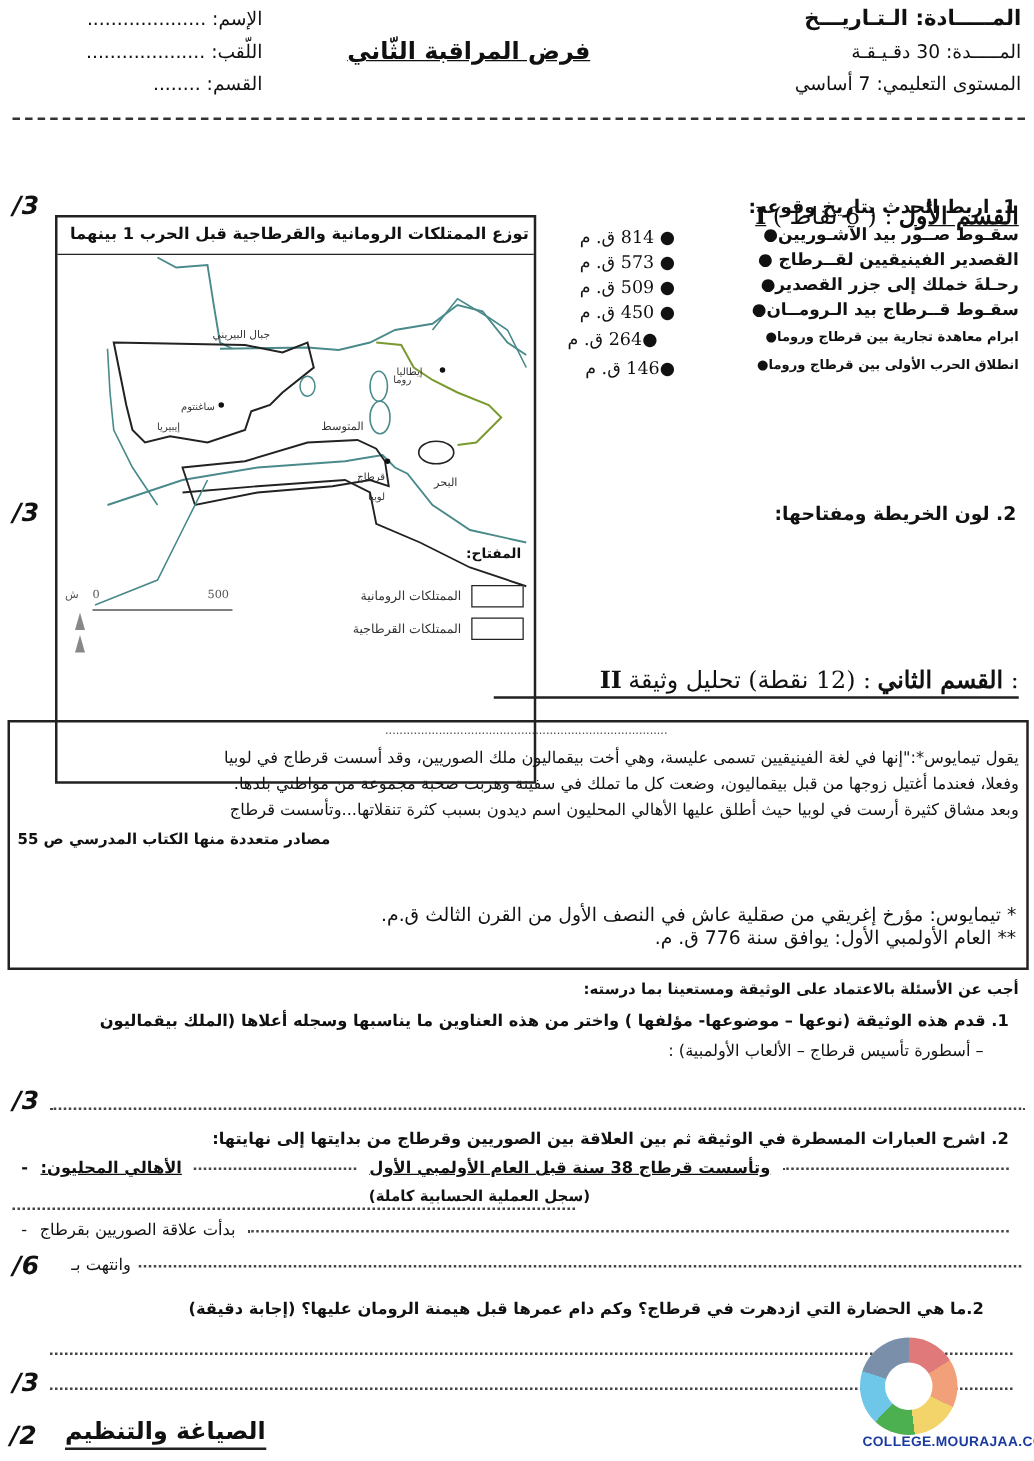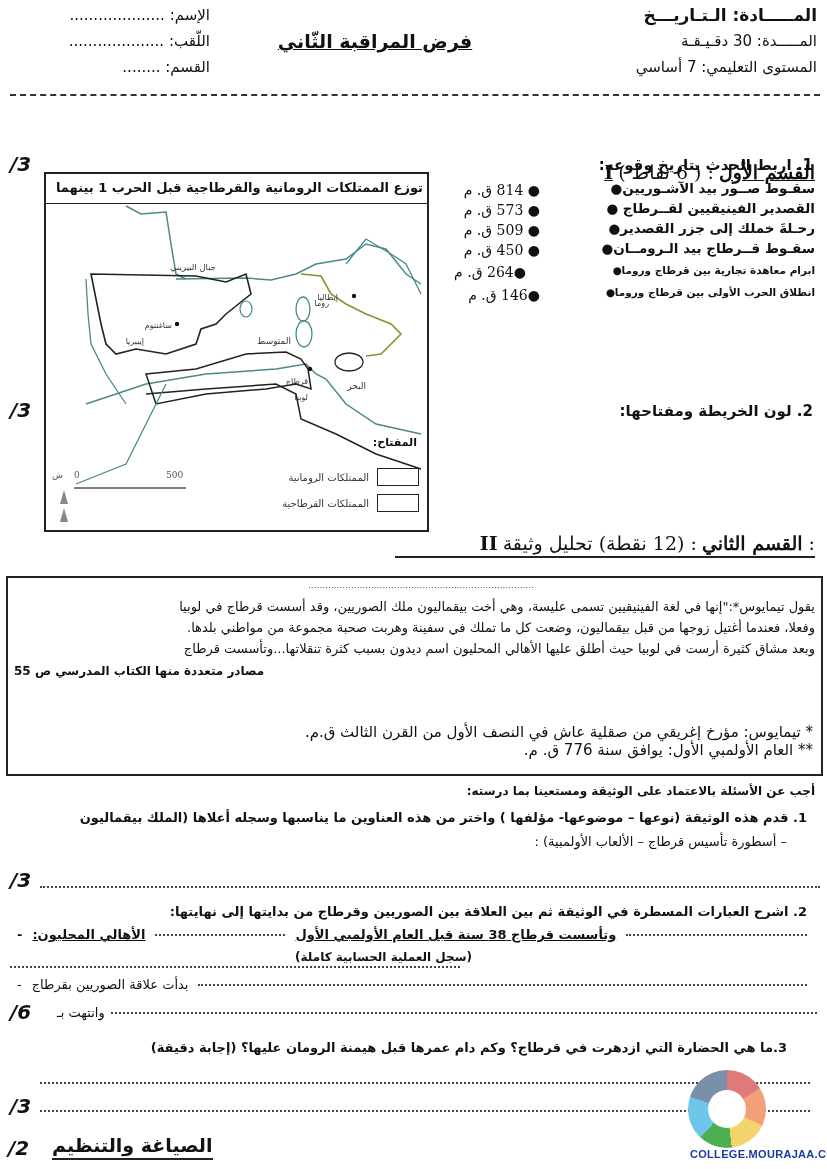--- a/index.html
+++ b/index.html
@@ -11,21 +11,21 @@
     .u { text-decoration: underline; }
     .hdr { font-size: 15px; line-height: 22px; }
     .title { font-size: 19px; font-weight: bold; text-decoration: underline; }
     .sep { left: 10px; top: 94px; width: 810px; border-top: 2px dashed #333; height: 0; }
     .sect { font-family: "DejaVu Serif", serif; font-size: 19px; font-weight: bold; }
     .q { font-size: 14px; font-weight: bold; }
     .ev { font-size: 13.5px; line-height: 20px; font-weight: bold; }
     .ev.small { font-size: 10.5px; }
     .date { font-family: "DejaVu Serif", serif; font-size: 14px; line-height: 20px; }
     .score { font-size: 20px; font-weight: bold; font-style: italic; }
-    .map { left: 44px; top: 172px; width: 385px; height: 360px; border: 2px solid #222; background: #fff; }
+    .map { left: 44px; top: 172px; width: 385px; height: 455px; border: 2px solid #222; background: #fff; }
     .map-title { height: 30px; border-bottom: 1px solid #222; font-size: 13px; font-weight: bold; line-height: 28px; padding-right: 4px; }
     .map svg { position: absolute; left: 0; top: 30px; }
     .legend-box { width: 42px; height: 18px; border: 1.5px solid #222; background: #fff; }
     .doc-box { left: 6px; top: 576px; width: 817px; height: 200px; border: 2px solid #222; }
     .doc-text { font-size: 13px; line-height: 21px; font-weight: normal; }
     .fn { font-size: 15px; line-height: 16px; }
     .dots { border-bottom: 2px dotted #444; height: 0; }
     .ans { font-size: 13px; font-weight: bold; line-height: 18px; }
     .logo-ring { left: 688px; top: 1070px; width: 78px; height: 78px; border-radius: 50%;
       background: conic-gradient(#e07a7a 0 16%, #f2a07a 16% 32%, #f3d46a 32% 48%, #4caf50 48% 62%, #6ec6e8 62% 80%, #7a8faa 80% 100%); }
@@ -169,21 +169,21 @@
   <span>-</span>
   <span>بدأت علاقة الصوريين بقرطاج</span>
   <span class="dots" style="flex:1;"></span>
 </div>
 <div class="abs rtl ans" style="right:10px; top:1004px; width:760px; display:flex; flex-direction:row-reverse; gap:6px; align-items:center; font-weight:normal;">
   <span>وانتهت بـ</span>
   <span class="dots" style="flex:1;"></span>
 </div>
 <div class="abs score" style="left:10px; top:1000px;">/6</div>
 
-<div class="abs rtl q" style="right:40px; top:1040px; width:760px; font-size:13px;">3.ما هي الحضارة التي ازدهرت في قرطاج؟ وكم دام عمرها قبل هيمنة الرومان عليها؟ (إجابة دقيقة)</div>
+<div class="abs rtl q" style="right:40px; top:1040px; width:760px; font-size:13px;">2.ما هي الحضارة التي ازدهرت في قرطاج؟ وكم دام عمرها قبل هيمنة الرومان عليها؟ (إجابة دقيقة)</div>
 <div class="abs dots" style="left:40px; top:1082px; width:770px;"></div>
 <div class="abs dots" style="left:40px; top:1110px; width:770px;"></div>
 <div class="abs score" style="left:10px; top:1094px;">/3</div>
 
 <div class="abs score" style="left:8px; top:1136px;">/2</div>
 <div class="abs rtl" style="left:52px; top:1134px; font-size:19px; font-weight:bold; border-bottom:2px solid #222; padding-bottom:2px;">الصياغة والتنظيم</div>
 
 <div class="abs logo-ring"></div>
 <div class="abs logo-hole"></div>
 <div class="abs logo-text">COLLEGE.MOURAJAA.COM</div>

